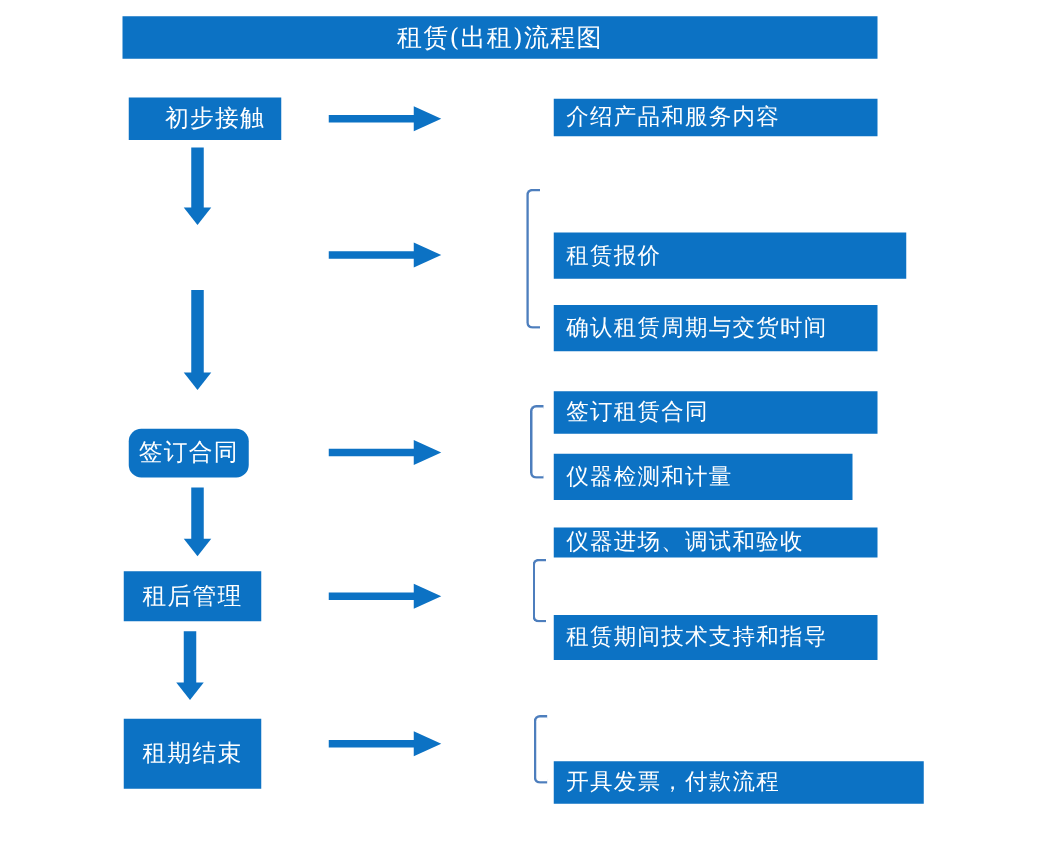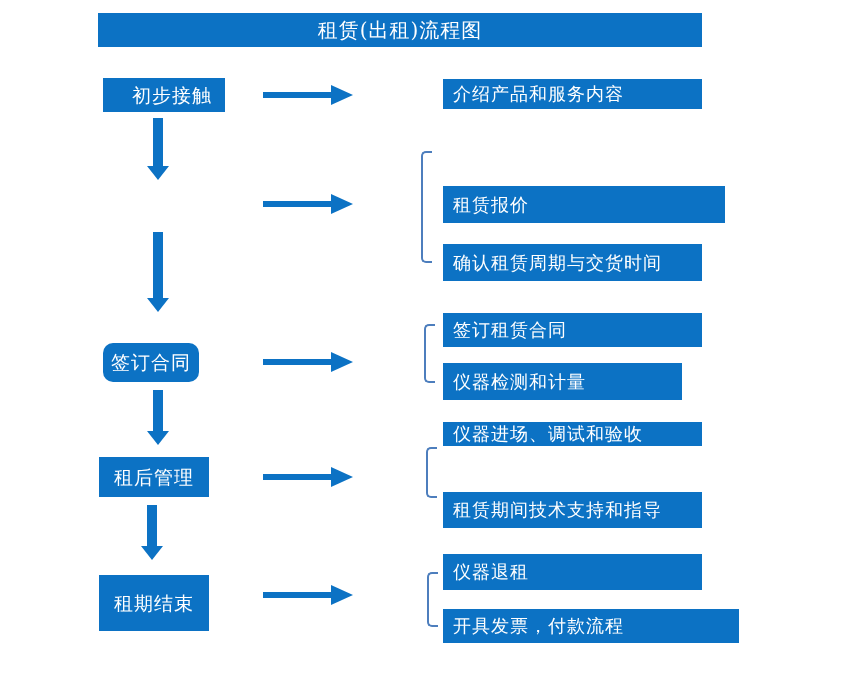--- a/index.html
+++ b/index.html
@@ -132,16 +132,15 @@
 
   <div class="box detail-box" style="left:443px;top:186px;width:282px;height:37px;">租赁报价</div>
   <div class="box detail-box" style="left:443px;top:244px;width:259px;height:37px;">确认租赁周期与交货时间</div>
 
   <div class="box detail-box" style="left:443px;top:313px;width:259px;height:34px;">签订租赁合同</div>
   <div class="box detail-box" style="left:443px;top:363px;width:239px;height:37px;">仪器检测和计量</div>
 
   <div class="box detail-box" style="left:443px;top:422px;width:259px;height:24px;">仪器进场、调试和验收</div>
   <div class="box detail-box" style="left:443px;top:492px;width:259px;height:36px;">租赁期间技术支持和指导</div>
 
-  <div class="box detail-box" style="left:443px;top:554px;width:259px;height:36px;">仪器退租</div>
   <div class="box detail-box" style="left:443px;top:609px;width:296px;height:34px;">开具发票，付款流程</div>
 
 </div>
 
 </body></html>

